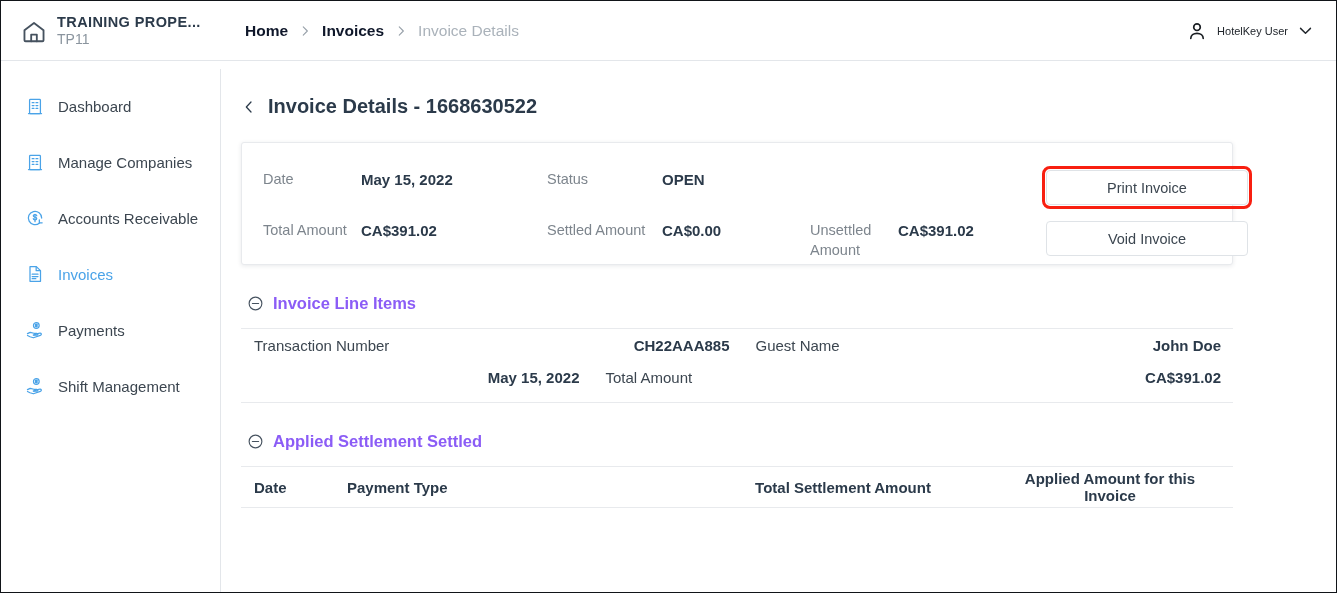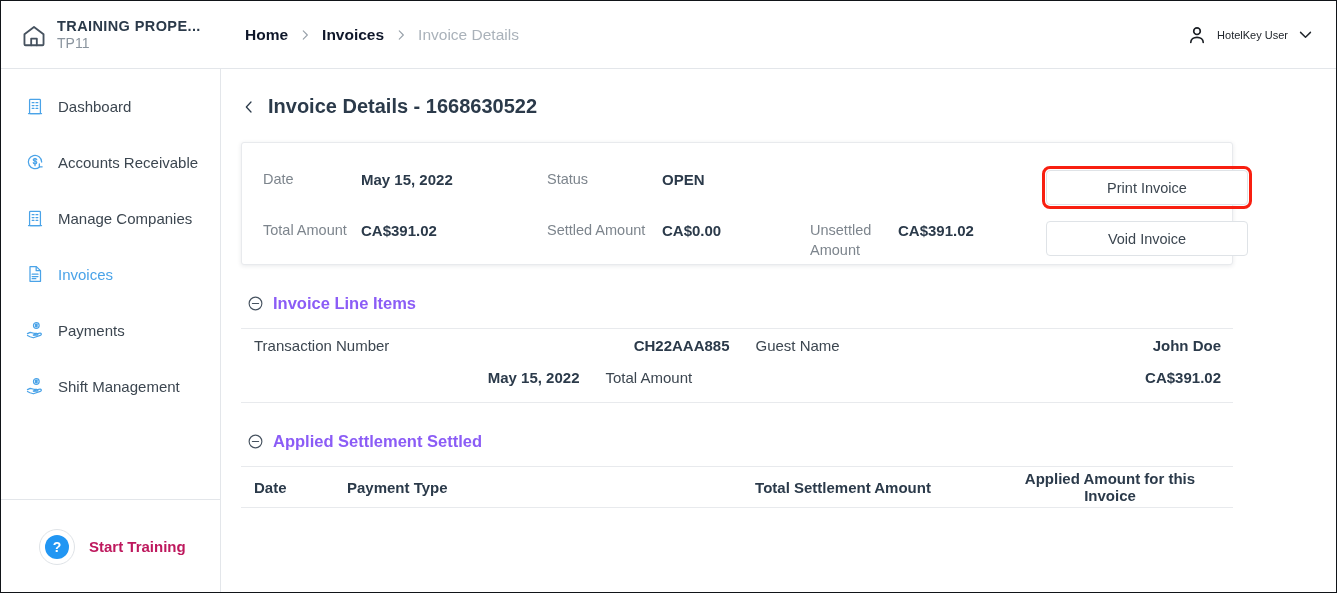--- a/index.html
+++ b/index.html
@@ -13,21 +13,21 @@
     position: relative;
     width: 1337px; height: 593px;
     background: #ffffff;
     border: 1px solid #111418;
     overflow: hidden;
   }
 
   
   .topbar {
     position: absolute; top: 0; left: 0;
-    width: 1335px; height: 68px;
+    width: 1335px; height: 60px;
     background: #ffffff;
     border-bottom: 1px solid #e3e6ea;
     display: flex; align-items: stretch;
   }
   .brand {
     width: 220px; min-width: 220px;
     display: flex; align-items: center; gap: 10px;
     padding-left: 20px;
   }
   .brand-icon { width: 26px; height: 26px; color: #46525f; flex: 0 0 auto; margin-top: 2px;}
@@ -52,21 +52,21 @@
   .user-avatar-icon { width: 22px; height: 22px; color: #1b1f24; }
   .user-name { font-size: 11px; color: #21262c; }
   .chev { width: 17px; height: 17px; color: #21262c; }
 
   
   .sidebar {
     position: absolute; top: 68px; left: 0;
     width: 220px; height: 524px;
     background: #ffffff;
     border-right: 1px solid #e3e6ea;
-    display: flex; flex-direction: column;
+    display: flex; 
   }
   .nav { padding-top: 17px; flex: 1; }
   .nav-item {
     display: flex; align-items: center; gap: 13px;
     height: 40px; padding-left: 24px;
     font-size: 15px; color: #3c4650;
     margin-bottom: 16px; cursor: pointer;
   }
   .nav-item.active .nav-label { color: #4aa3e8; }
   .nav-icon { width: 20px; height: 20px; color: #4aa3e8; flex: 0 0 auto; }
@@ -248,38 +248,38 @@
             <path d="M4.2 21h15.6"></path>
             <path d="M8.6 8h2.2M13.2 8h2.2M8.6 11.4h2.2M13.2 11.4h2.2M8.6 14.8h2.2M13.2 14.8h2.2"></path>
           </svg>
         </span>
         <span class="nav-label">Dashboard</span>
       </div>
 
       <div class="nav-item">
         <span class="nav-icon">
           <svg viewBox="0 0 24 24" fill="none" stroke="currentColor" stroke-width="1.5" stroke-linecap="round" stroke-linejoin="round" width="20" height="20">
+            <rect x="5.5" y="4" width="13" height="17" rx="1"></rect>
+            <path d="M4.2 21h15.6"></path>
+            <path d="M8.6 8h2.2M13.2 8h2.2M8.6 11.4h2.2M13.2 11.4h2.2M8.6 14.8h2.2M13.2 14.8h2.2"></path>
+          </svg>
+        </span>
+        <span class="nav-label">Manage Companies</span>
+      </div>
+
+      <div class="nav-item">
+        <span class="nav-icon">
+          <svg viewBox="0 0 24 24" fill="none" stroke="currentColor" stroke-width="1.5" stroke-linecap="round" stroke-linejoin="round" width="20" height="20">
             <path d="M20 12a8 8 0 1 0-2.6 5.9"></path>
             <path d="M17.2 14.2v3.6h3.4"></path>
             <path d="M12 7.6v8.8"></path>
             <path d="M14.1 9.4c0-.9-.95-1.5-2.1-1.5s-2.1.6-2.1 1.5.95 1.4 2.1 1.6 2.1.7 2.1 1.6-.95 1.5-2.1 1.5-2.1-.6-2.1-1.5"></path>
           </svg>
         </span>
         <span class="nav-label">Accounts Receivable</span>
-      </div>
-
-      <div class="nav-item">
-        <span class="nav-icon">
-          <svg viewBox="0 0 24 24" fill="none" stroke="currentColor" stroke-width="1.5" stroke-linecap="round" stroke-linejoin="round" width="20" height="20">
-            <rect x="5.5" y="4" width="13" height="17" rx="1"></rect>
-            <path d="M4.2 21h15.6"></path>
-            <path d="M8.6 8h2.2M13.2 8h2.2M8.6 11.4h2.2M13.2 11.4h2.2M8.6 14.8h2.2M13.2 14.8h2.2"></path>
-          </svg>
-        </span>
-        <span class="nav-label">Manage Companies</span>
       </div>
 
       <div class="nav-item active">
         <span class="nav-icon">
           <svg viewBox="0 0 24 24" fill="none" stroke="currentColor" stroke-width="1.5" stroke-linecap="round" stroke-linejoin="round" width="20" height="20">
             <path d="M6 3.2h7.6L18.6 8v12.8H6z"></path>
             <path d="M13.4 3.3V8h5"></path>
             <path d="M8.6 12.2h7M8.6 15h7M8.6 17.6h4.4"></path>
           </svg>
         </span>

